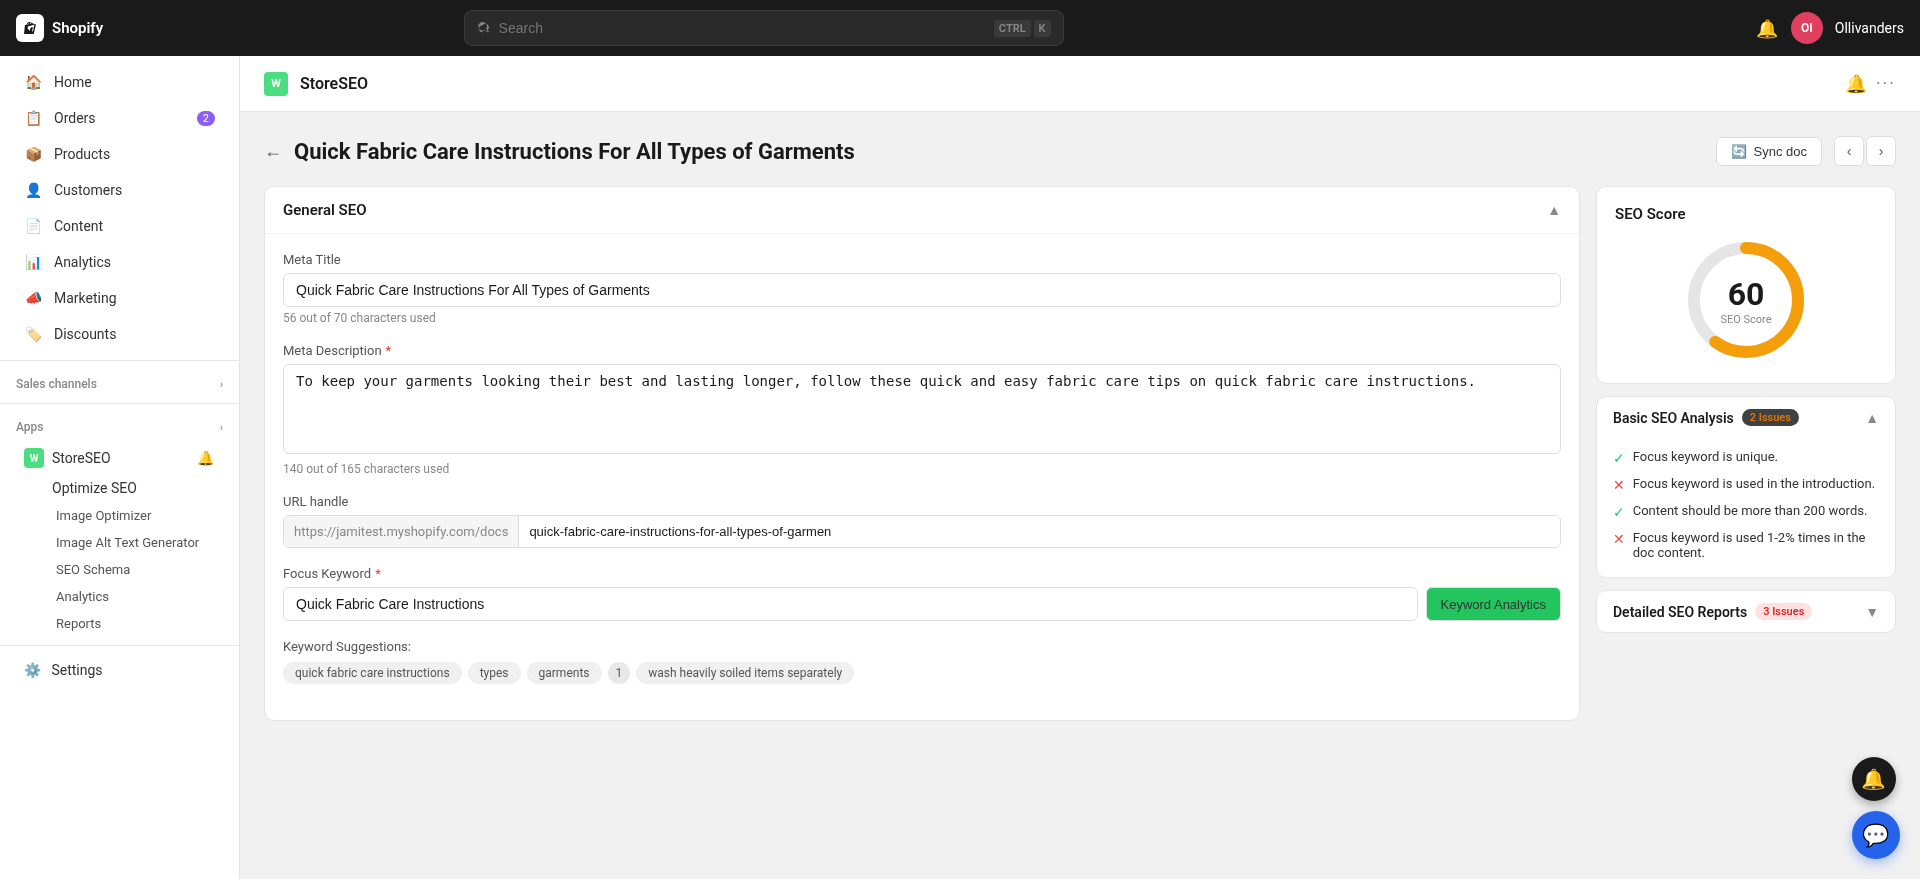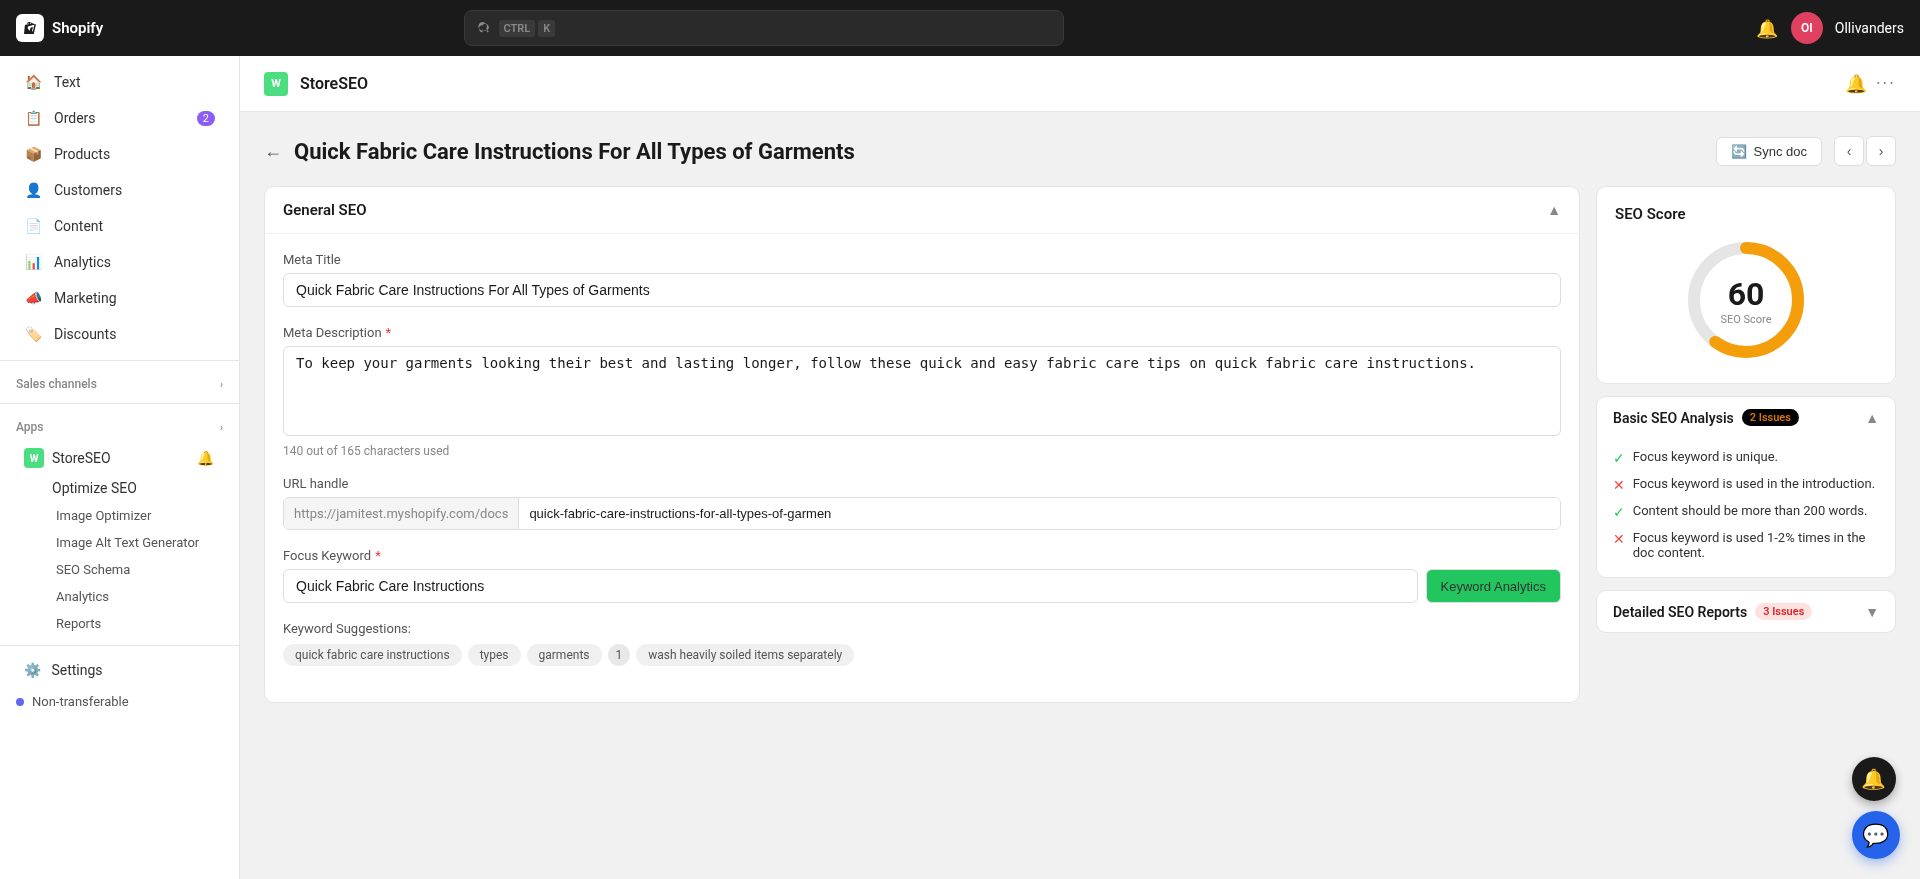--- a/index.html
+++ b/index.html
@@ -97,21 +97,21 @@
     .donut-bg { fill: none; stroke: #e5e5e5; stroke-width: 12; }
     .donut-fg { fill: none; stroke: #f59e0b; stroke-width: 12; stroke-linecap: round; }
     .donut-center { position: absolute; top: 50%; left: 50%; transform: translate(-50%, -50%); text-align: center; }
     .donut-number { font-size: 32px; font-weight: 700; color: #1a1a1a; }
     .donut-label { font-size: 11px; color: #888; }
 
     
     .analysis-card { background: white; border-radius: 10px; border: 1px solid #e5e5e5; overflow: hidden; }
     .analysis-header { display: flex; align-items: center; justify-content: space-between; padding: 12px 16px; }
     .analysis-title { font-size: 14px; font-weight: 600; color: #1a1a1a; }
-    .issues-badge { background: #000000; color: #d97706; font-size: 11px; padding: 2px 8px; border-radius: 10px; margin-left: 8px; font-weight: 600; }
+    .issues-badge { background: #404040; color: #d97706; font-size: 11px; padding: 2px 8px; border-radius: 10px; margin-left: 8px; font-weight: 600; }
     .issues-badge-red { background: #fee2e2; color: #dc2626; font-size: 11px; padding: 2px 8px; border-radius: 10px; margin-left: 8px; font-weight: 600; }
     .analysis-collapse { color: #888; cursor: pointer; font-size: 14px; }
     .analysis-body { padding: 6px 16px 12px; }
     .check-item { display: flex; align-items: flex-start; gap: 8px; padding: 5px 0; font-size: 13px; color: #333; }
     .check-icon-green { color: #22c55e; font-size: 14px; flex-shrink: 0; margin-top: 1px; }
     .check-icon-red { color: #ef4444; font-size: 14px; flex-shrink: 0; margin-top: 1px; }
 
     
     .fab-container { position: fixed; bottom: 20px; right: 20px; display: flex; flex-direction: column; gap: 10px; }
     .fab-chat { width: 48px; height: 48px; background: #2563eb; border-radius: 50%; display: flex; align-items: center; justify-content: center; color: white; font-size: 22px; cursor: pointer; box-shadow: 0 4px 12px rgba(37,99,235,0.4); }
@@ -126,38 +126,39 @@
       <svg viewBox="0 0 24 24" fill="#1a1a1a">
         <path d="M19.9 7.3c0-.1-.1-.2-.2-.2l-2-.2c0 0-.9-.9-1-1 0 0-.3-.1-.4 0l-.6.2C15.3 5.4 14.6 5 13.8 5c-.1 0-.3 0-.4.1C12.9 4.4 12 4 11.1 4c-2.2 0-3.3 1.8-3.6 3.5H6.2c-.5 0-1 .4-1 .9L4 20h13l2.9-12.7zm-7.5-2c.5 0 1 .2 1.3.6-.6.2-1.3.4-2 .6C12 5.8 12.2 5.3 12.4 5.3zm-2 0c-.3.5-.5 1.2-.6 2l-1.4.4c.3-1.2 1-2.4 2-2.4zm7.3 3l-1.9 8.4c-.2-.1-.3-.1-.5-.2L15 16c0-.4-.1-.8-.1-1.2 0-.7.2-1.3.5-1.9.2-.4.5-.7.8-1 .1-.1.1-.3 0-.4-.4-.4-1-.6-1.5-.6s-1 .2-1.4.5c-.8.7-1.3 1.9-1.3 3 0 .4 0 .8.1 1.2l-.4.2-2.8-3.3c0-.1.1-.2.1-.3.1-.7.1-1.4 0-2L9 10l6.2-1.8.7-.2c.5-.2 1-.3 1.5-.5l.3 1.8z"></path>
       </svg>
     </div>
     <span>Shopify</span>
   </div>
   <div class="search-bar">
     <svg width="14" height="14" viewBox="0 0 20 20" fill="#888">
         <path d="M13 11l4 4-1.5 1.5-4-4A6 6 0 1113 11zm-5 1A5 5 0 108 6a5 5 0 000 10z"></path>
       </svg>
+    <input type="text" placeholder="Search" style="">
     <div class="search-kbd">
       <span class="kbd">CTRL</span>
       <span class="kbd">K</span>
     </div>
   </div>
   <div class="nav-right">
     <span class="bell-icon">🔔</span>
     <div class="avatar">OI</div>
     <span class="store-name">Ollivanders</span>
   </div>
 </nav>
 
 <div class="main-layout">
 
   <aside class="sidebar">
     <div class="sidebar-item">
       <span class="icon">🏠</span>
-      <span>Text</span>
+      <span>Home</span>
     </div>
     <div class="sidebar-item">
       <span class="icon">📋</span>
       <span>Orders</span>
       <span class="badge">2</span>
     </div>
     <div class="sidebar-item">
       <span class="icon">📦</span>
       <span>Products</span>
     </div>
@@ -213,24 +214,20 @@
         <span>Analytics</span>
       </div>
       <div class="app-item sub">
         <span>Reports</span>
       </div>
     </div>
     <div class="sidebar-divider"></div>
     <div class="settings-item">
       <span class="icon">⚙️</span>
       <span>Settings</span>
-    </div>
-    <div class="non-transferable">
-      <div class="nt-dot"></div>
-      <span>Non-transferable</span>
     </div>
   </aside>
 
   <div class="content-area">
 
     <div class="app-header">
       <div class="app-header-icon">W</div>
       <span class="app-header-title">StoreSEO</span>
       <div class="header-right">
         <span class="header-bell">🔔</span>
@@ -259,20 +256,21 @@
           <div class="card">
             <div class="card-header">
               <span class="card-header-title">General SEO</span>
               <span class="card-collapse">▲</span>
             </div>
             <div class="card-body">
 
               <div class="field-group">
                 <div class="field-label">Meta Title</div>
                 <input class="field-input" type="text" value="Quick Fabric Care Instructions For All Types of Garments" style="">
+                <div class="field-hint">56 out of 70 characters used</div>
               </div>
 
               <div class="field-group">
                 <div class="field-label">
                   <span>Meta Description</span>
                   <span class="required-star">*</span>
                 </div>
                 <textarea class="field-textarea" style="">To keep your garments looking their best and lasting longer, follow these quick and easy fabric care tips on quick fabric care instructions.</textarea>
                 <div class="field-hint">140 out of 165 characters used</div>
               </div>

